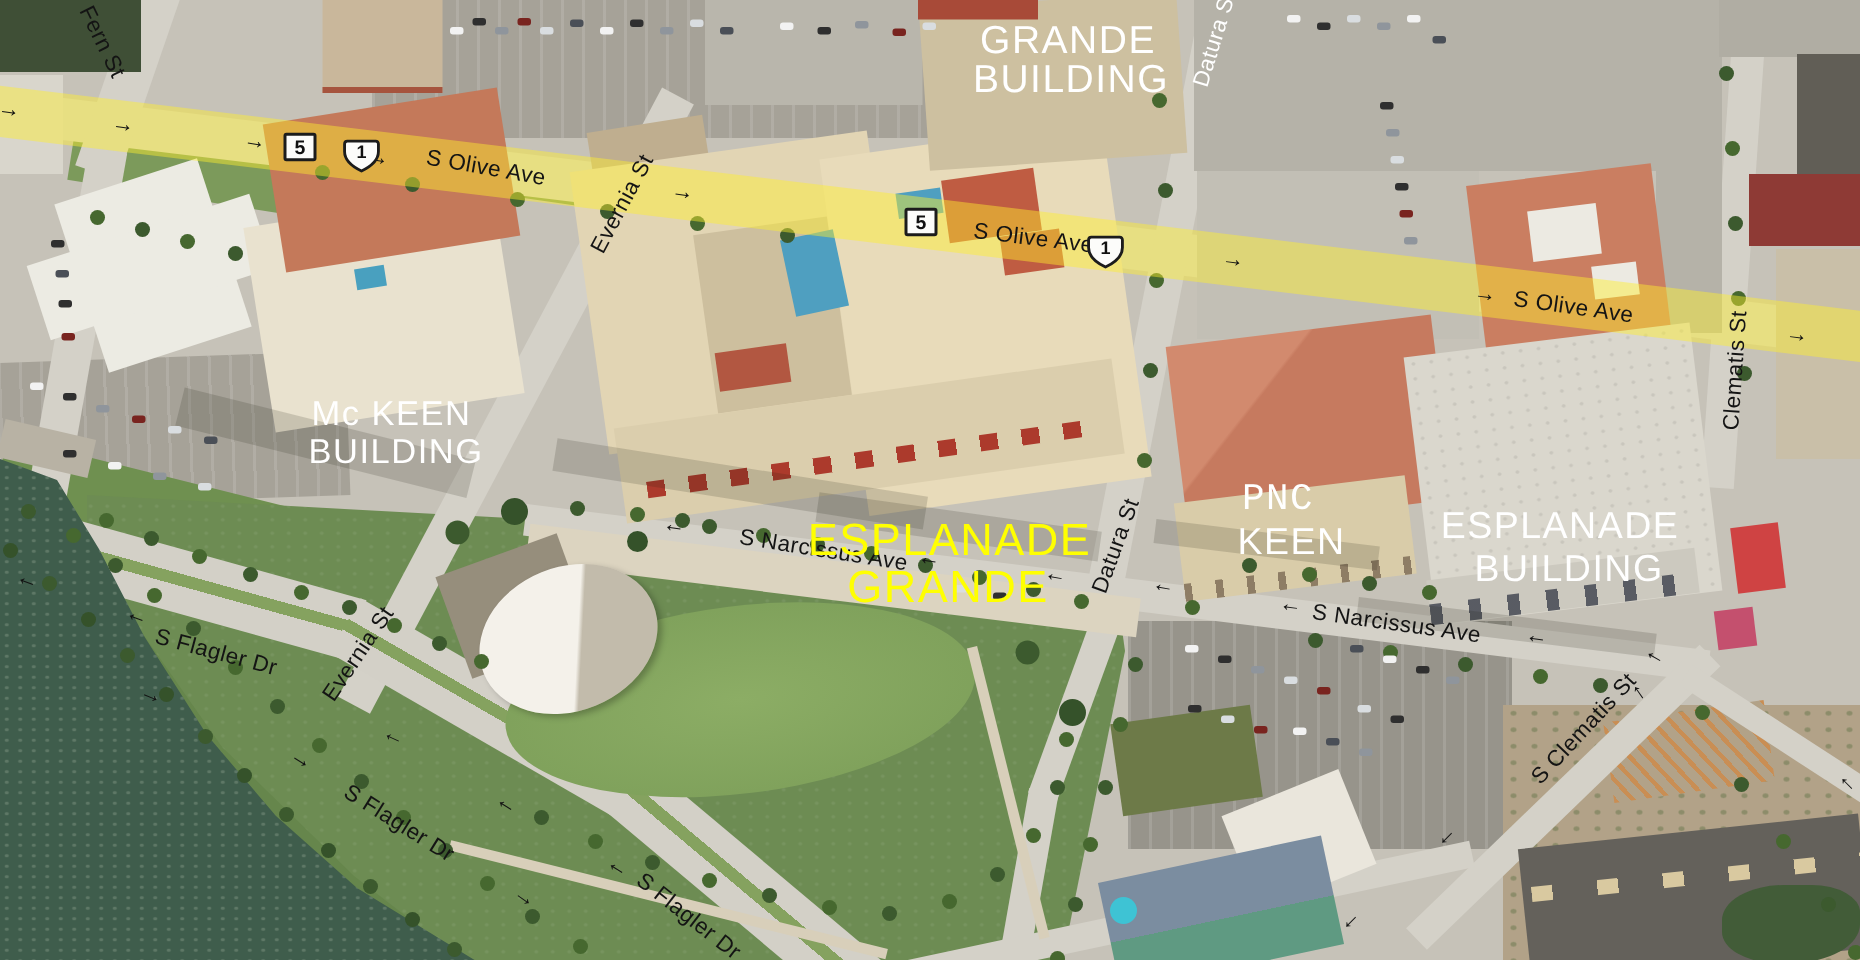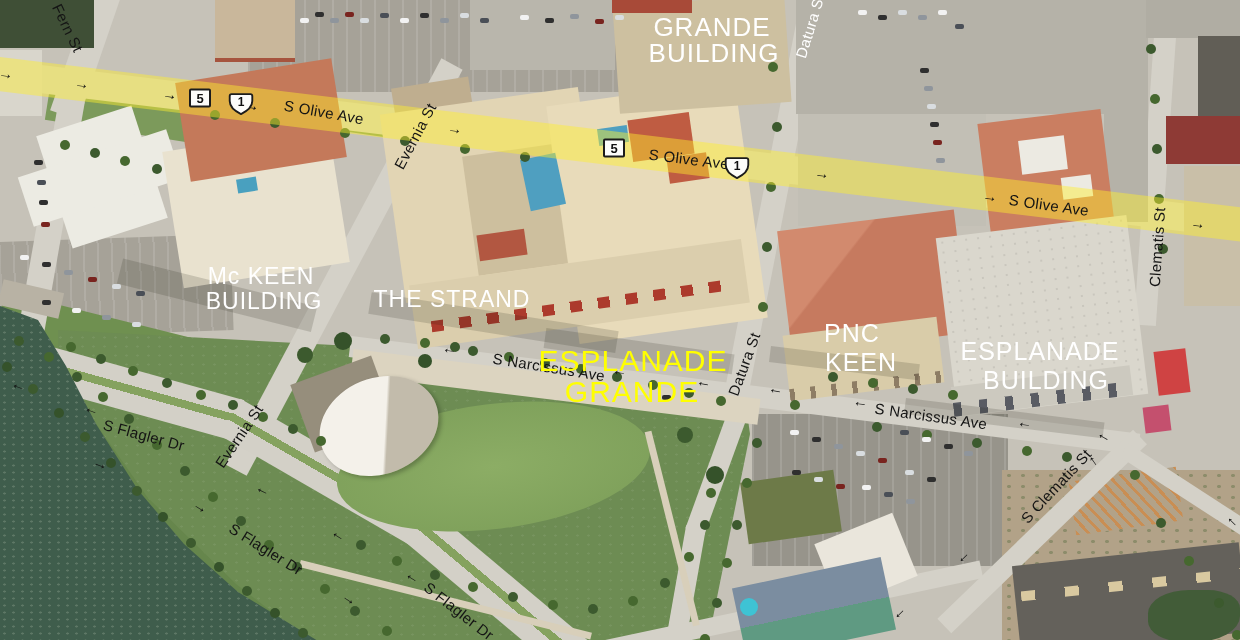--- a/index.html
+++ b/index.html
@@ -225,21 +225,20 @@
   <span class="slabel" style="left:1056px;top:486px;transform:translate(-50%,-50%) rotate(-47deg);">S Clematis St</span>
   <span class="slabel" style="left:239px;top:436px;transform:translate(-50%,-50%) rotate(-56deg);">Evernia St</span>
   <span class="slabel" style="left:144px;top:435px;transform:translate(-50%,-50%) rotate(15deg);">S Flagler Dr</span>
   <span class="slabel" style="left:266px;top:549px;transform:translate(-50%,-50%) rotate(32deg);">S Flagler Dr</span>
   <span class="slabel" style="left:459px;top:611px;transform:translate(-50%,-50%) rotate(38deg);">S Flagler Dr</span>
 
   <span class="blabel s26" style="left:712px;top:27px;transform:translate(-50%,-50%);">GRANDE</span>
   <span class="blabel s26" style="left:714px;top:53px;transform:translate(-50%,-50%);">BUILDING</span>
   <span class="blabel s23" style="left:261px;top:276px;transform:translate(-50%,-50%);">Mc KEEN</span>
   <span class="blabel s23" style="left:264px;top:301px;transform:translate(-50%,-50%);">BUILDING</span>
-  <span class="blabel s23" style="left:452px;top:299px;transform:translate(-50%,-50%);">THE STRAND</span>
   <span class="blabel s30 ylw" style="left:632px;top:392px;transform:translate(-50%,-50%);">GRANDE</span>
   <span class="blabel s30 ylw" style="left:633px;top:361px;transform:translate(-50%,-50%);">ESPLANADE</span>
-  <span class="blabel s25" style="left:852px;top:333px;transform:translate(-50%,-50%);">PNC</span>
+  <span class="blabel s25" style="left:852px;top:333px;transform:translate(-50%,-50%);font-family:Liberation Mono, monospace;">PNC</span>
   <span class="blabel s25" style="left:861px;top:362px;transform:translate(-50%,-50%);">KEEN</span>
   <span class="blabel s25" style="left:1040px;top:351px;transform:translate(-50%,-50%);">ESPLANADE</span>
   <span class="blabel s25" style="left:1046px;top:380px;transform:translate(-50%,-50%);">BUILDING</span>
 
 </div>
 
 </body></html>

